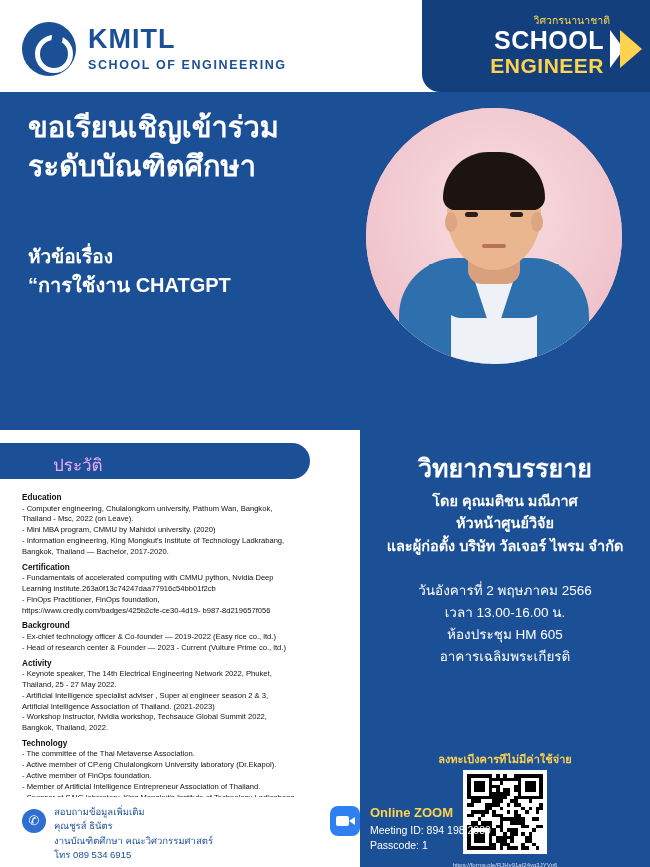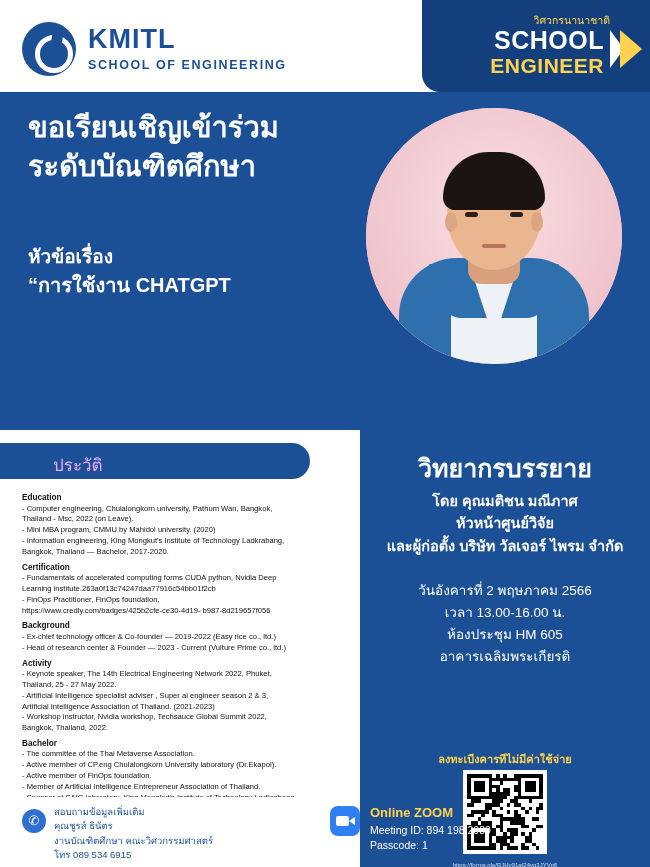--- a/index.html
+++ b/index.html
@@ -473,38 +473,38 @@
 
   <div class="bio-body">
     <div class="bio-h">Education</div>
     <p>- Computer engineering, Chulalongkorn university, Pathum Wan, Bangkok,</p>
     <p>Thailand - Msc, 2022 (on Leave).</p>
     <p>- Mini MBA program, CMMU by Mahidol university. (2020)</p>
     <p>- Information engineering, King Mongkut's Institute of Technology Ladkrabang,</p>
     <p>Bangkok, Thailand — Bachelor, 2017-2020.</p>
 
     <div class="bio-h">Certification</div>
-    <p>- Fundamentals of accelerated computing forms CUDA python, Nvidia Deep</p>
+    <p>- Fundamentals of accelerated computing with CMMU python, Nvidia Deep</p>
     <p>Learning institute.263a0f13c74247daa77916c54bb01f2cb</p>
     <p>- FinOps Practitioner, FinOps foundation,</p>
     <p>https://www.credly.com/badges/425b2cfe-ce30-4d19- b987-8d219657f056</p>
 
     <div class="bio-h">Background</div>
     <p>- Ex-chief technology officer &amp; Co-founder — 2019-2022 (Easy rice co., ltd.)</p>
     <p>- Head of research center &amp; Founder — 2023 - Current (Vulture Prime co., ltd.)</p>
 
     <div class="bio-h">Activity</div>
     <p>- Keynote speaker, The 14th Electrical Engineering Network 2022, Phuket,</p>
     <p>Thailand, 25 - 27 May 2022.</p>
     <p>- Artificial Intelligence specialist adviser , Super ai engineer season 2 &amp; 3,</p>
     <p>Artificial Intelligence Association of Thailand. (2021-2023)</p>
     <p>- Workshop instructor, Nvidia workshop, Techsauce Global Summit 2022,</p>
     <p>Bangkok, Thailand, 2022.</p>
 
-    <div class="bio-h">Bachelor</div>
+    <div class="bio-h">Technology</div>
     <p>- The committee of the Thai Metaverse Association.</p>
     <p>- Active member of CP.eng Chulalongkorn University laboratory (Dr.Ekapol).</p>
     <p>- Active member of FinOps foundation.</p>
     <p>- Member of Artificial Intelligence Entrepreneur Association of Thailand.</p>
     <p>- Sponsor at SAIG laboratory, King Mongkut's Institute of Technology Ladkrabang,</p>
     <p>Bangkok.</p>
   </div>
 
   <div class="right-panel">
     <div class="rp-title">วิทยากรบรรยาย</div>

